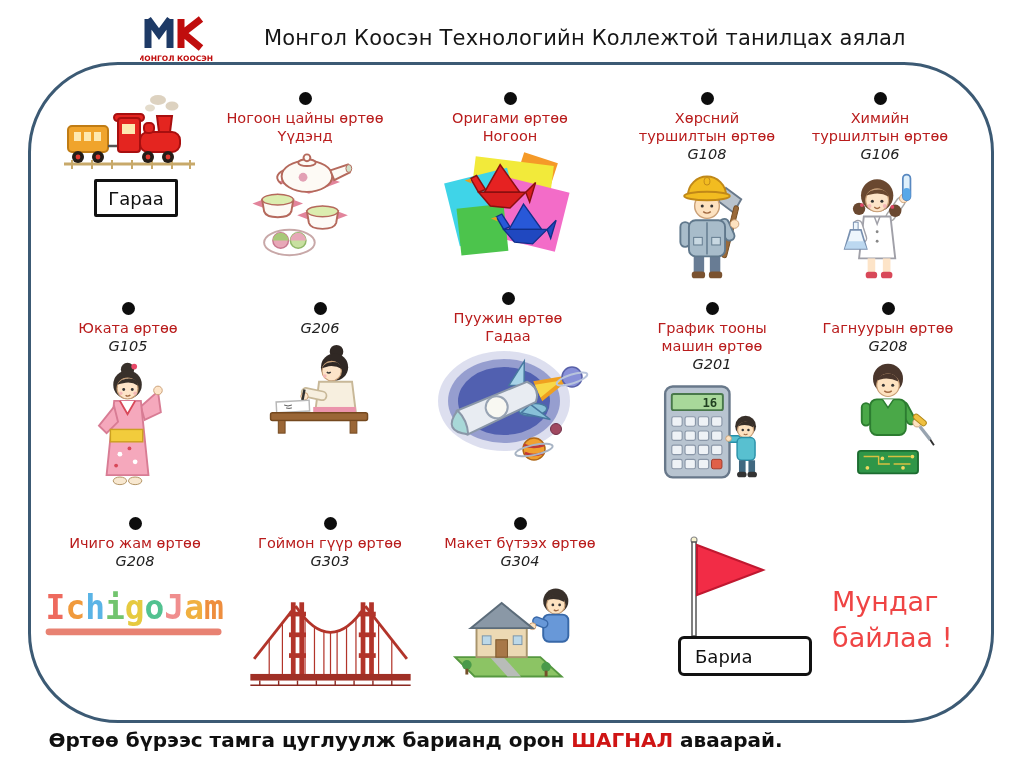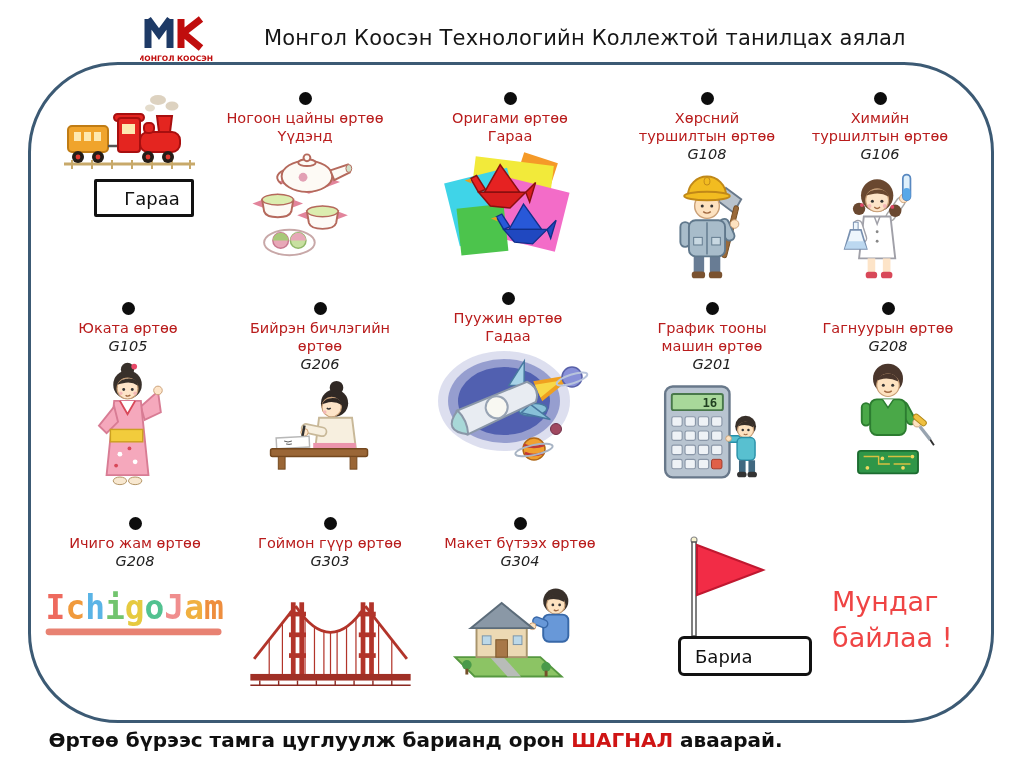--- a/index.html
+++ b/index.html
@@ -16,21 +16,21 @@
 
   
   .station{position:absolute;width:170px;display:flex;flex-direction:column;align-items:center;text-align:center;}
   .dot{width:13px;height:13px;border-radius:50%;background:#0d0d0d;margin-bottom:4px;}
   .label{font-size:14.5px;line-height:1.25;color:#b91c1c;white-space:pre-line;}
   .room{font-size:14.5px;font-style:italic;color:#222;line-height:1.25;}
   .icon{margin-top:4px;}
 
   .startbox,.finishbox{position:absolute;background:#fff;border:3px solid #111;font-size:18px;color:#111;
     display:flex;align-items:center;}
-  .startbox{left:94px;top:179px;width:78px;height:32px;justify-content:center;border-radius:2px;padding-left:16px;}
+  .startbox{left:94px;top:179px;width:78px;height:32px;justify-content:center;border-radius:2px;}
   .finishbox{left:678px;top:636px;width:114px;height:34px;padding-left:14px;border-radius:6px;}
 
   .train{position:absolute;left:62px;top:90px;}
   .flag{position:absolute;left:655px;top:533px;}
   .goal-msg{position:absolute;left:832px;top:584px;width:160px;font-size:27px;line-height:1.35;
     color:#ef4444;white-space:pre-line;}
 
   .footer{position:absolute;left:0;top:728px;width:831px;text-align:center;
     font-size:20px;font-weight:bold;color:#101010;}
   .footer .hl{color:#cf1414;}
@@ -114,21 +114,21 @@
       <circle cx="35" cy="94" r="8" fill="#e8a8b8" stroke="#c87890" stroke-width="1.5"></circle>
       <path d="M27,94 a8,8 0 0 1 16,0 z" fill="#a8c878"></path>
       <circle cx="53" cy="94" r="8" fill="#c8e0a0" stroke="#90b868" stroke-width="1.5"></circle>
       <path d="M45,94 a8,8 0 0 1 16,0 z" fill="#e8a8b8"></path>
     </svg>
   </div>
 
   <div class="station" style="left:425px;top:92px">
     <div class="dot"></div>
     <div class="label">Оригами өртөө
-Гараа</div>
+Ногоон</div>
     <svg class="icon" width="140" height="118" viewBox="0 0 140 120">
       <rect x="78" y="8" width="36" height="36" fill="#f59a28" transform="rotate(18 96 26)"></rect>
       <rect x="30" y="12" width="80" height="80" fill="#f2ea3a" transform="rotate(7 70 52)"></rect>
       <rect x="10" y="26" width="66" height="66" fill="#3fd4e8" transform="rotate(-14 43 59)"></rect>
       <rect x="62" y="36" width="62" height="62" fill="#f36cc8" transform="rotate(14 93 67)"></rect>
       <rect x="18" y="58" width="48" height="48" fill="#4cc44c" transform="rotate(-6 42 82)"></rect>
       <g transform="translate(32,16)" stroke="#8a0f0f" stroke-width="1.5">
         <polygon points="28,0 48,28 12,28" fill="#e62222"></polygon>
         <polygon points="6,28 54,28 38,44 18,42" fill="#d81e1e"></polygon>
         <polygon points="6,28 -2,14 4,11 13,25" fill="#e62222"></polygon>
@@ -236,22 +236,20 @@
         <circle cx="50" cy="108" r="2.5" fill="#fff"></circle>
       <circle cx="44" cy="94" r="2" fill="#d84858"></circle>
         <circle cx="30" cy="112" r="2" fill="#d84858"></circle>
       <ellipse cx="34" cy="128" rx="7" ry="4" fill="#f8e8d0" stroke="#b09060"></ellipse>
       <ellipse cx="50" cy="128" rx="7" ry="4" fill="#f8e8d0" stroke="#b09060"></ellipse>
     </svg>
   </div>
 
   <div class="station" style="left:235px;top:302px">
     <div class="dot"></div>
-    <div class="label">Бийрэн бичлэгийн
-өртөө</div>
     <div class="room">G206</div>
     <svg class="icon" width="115" height="97" viewBox="0 0 115 100">
       <circle cx="74" cy="11" r="7" fill="#302824"></circle>
       <circle cx="72" cy="27" r="14" fill="#302824"></circle>
       <circle cx="69" cy="31" r="10" fill="#fde4c8" stroke="#caa078" stroke-width="1.2"></circle>
       <path d="M59,28 Q63,20 74,22 Q79,24 80,29 Q73,25 66,26 Z" fill="#302824"></path>
       <path d="M64,32 Q66,34 68,32" stroke="#333" stroke-width="1.4" fill="none"></path>
       <circle cx="62" cy="36" r="1.8" fill="#f5b8b8"></circle>
       <path d="M56,42 L90,42 L94,74 L52,74 Z" fill="#f7efdf" stroke="#c8b898" stroke-width="2"></path>
       <rect x="38" y="50" width="26" height="9" rx="4.5" fill="#f7efdf" stroke="#c8b898" stroke-width="1.8" transform="rotate(12 50 54)"></rect>

